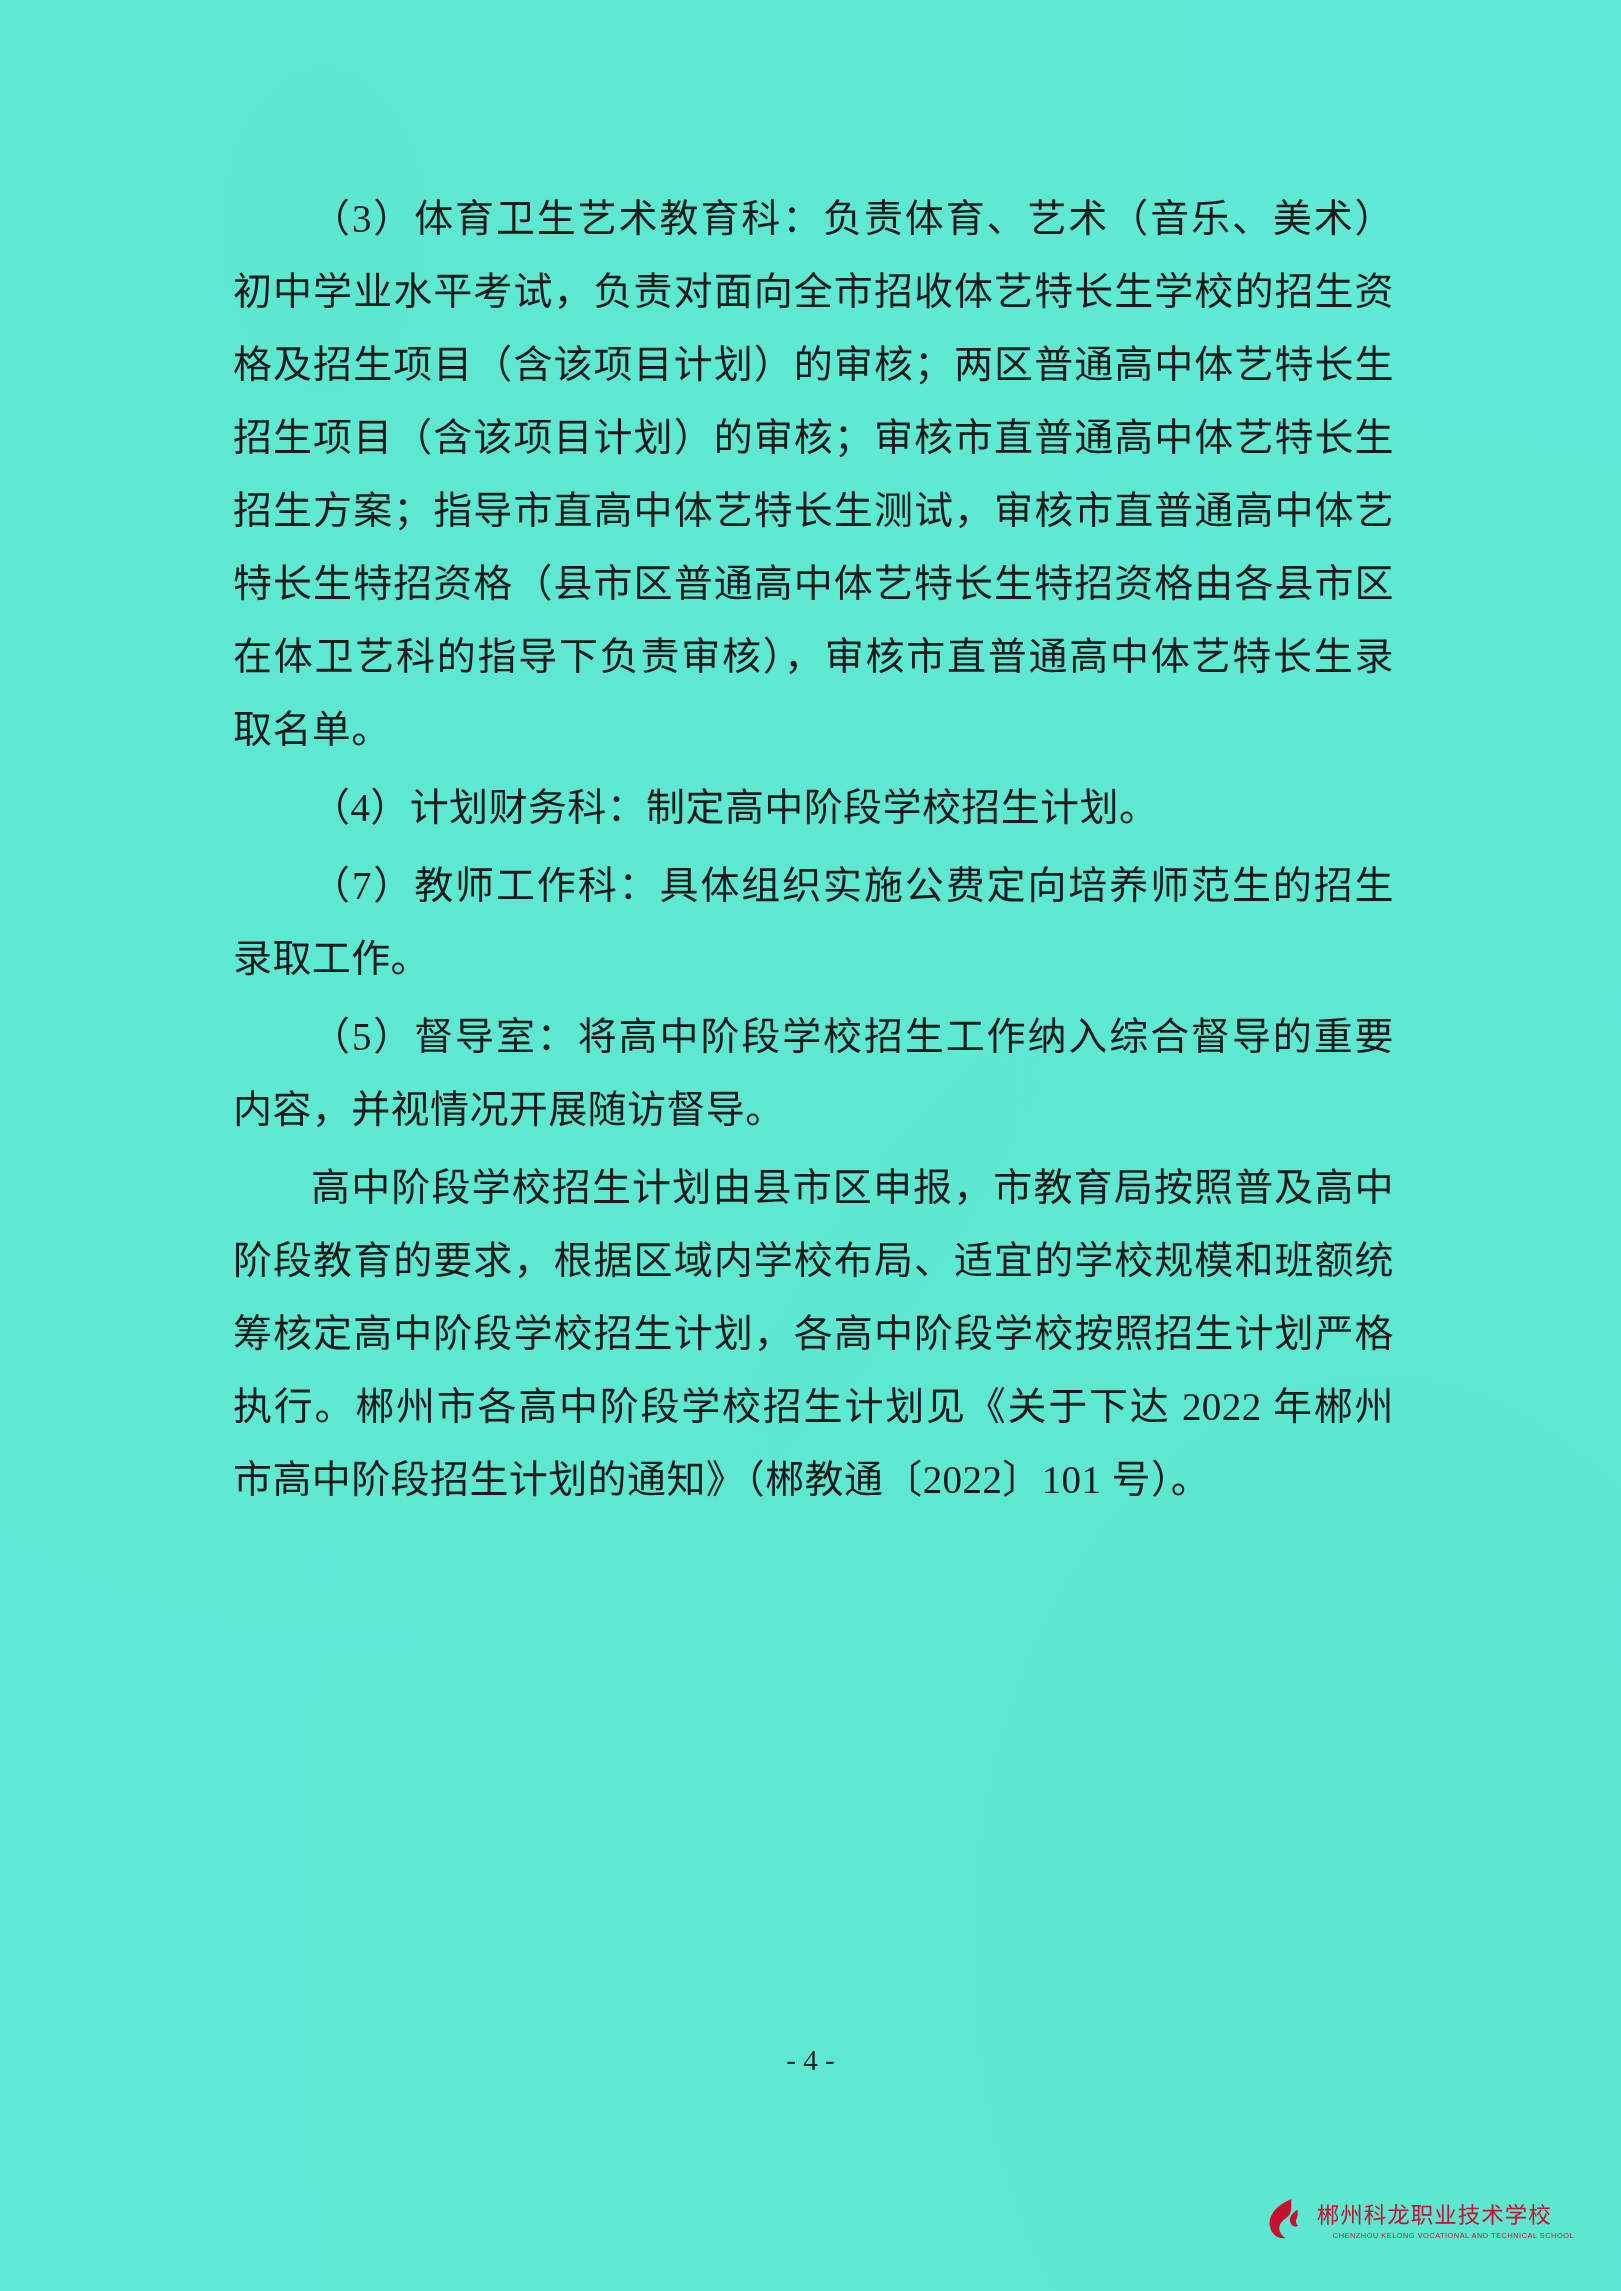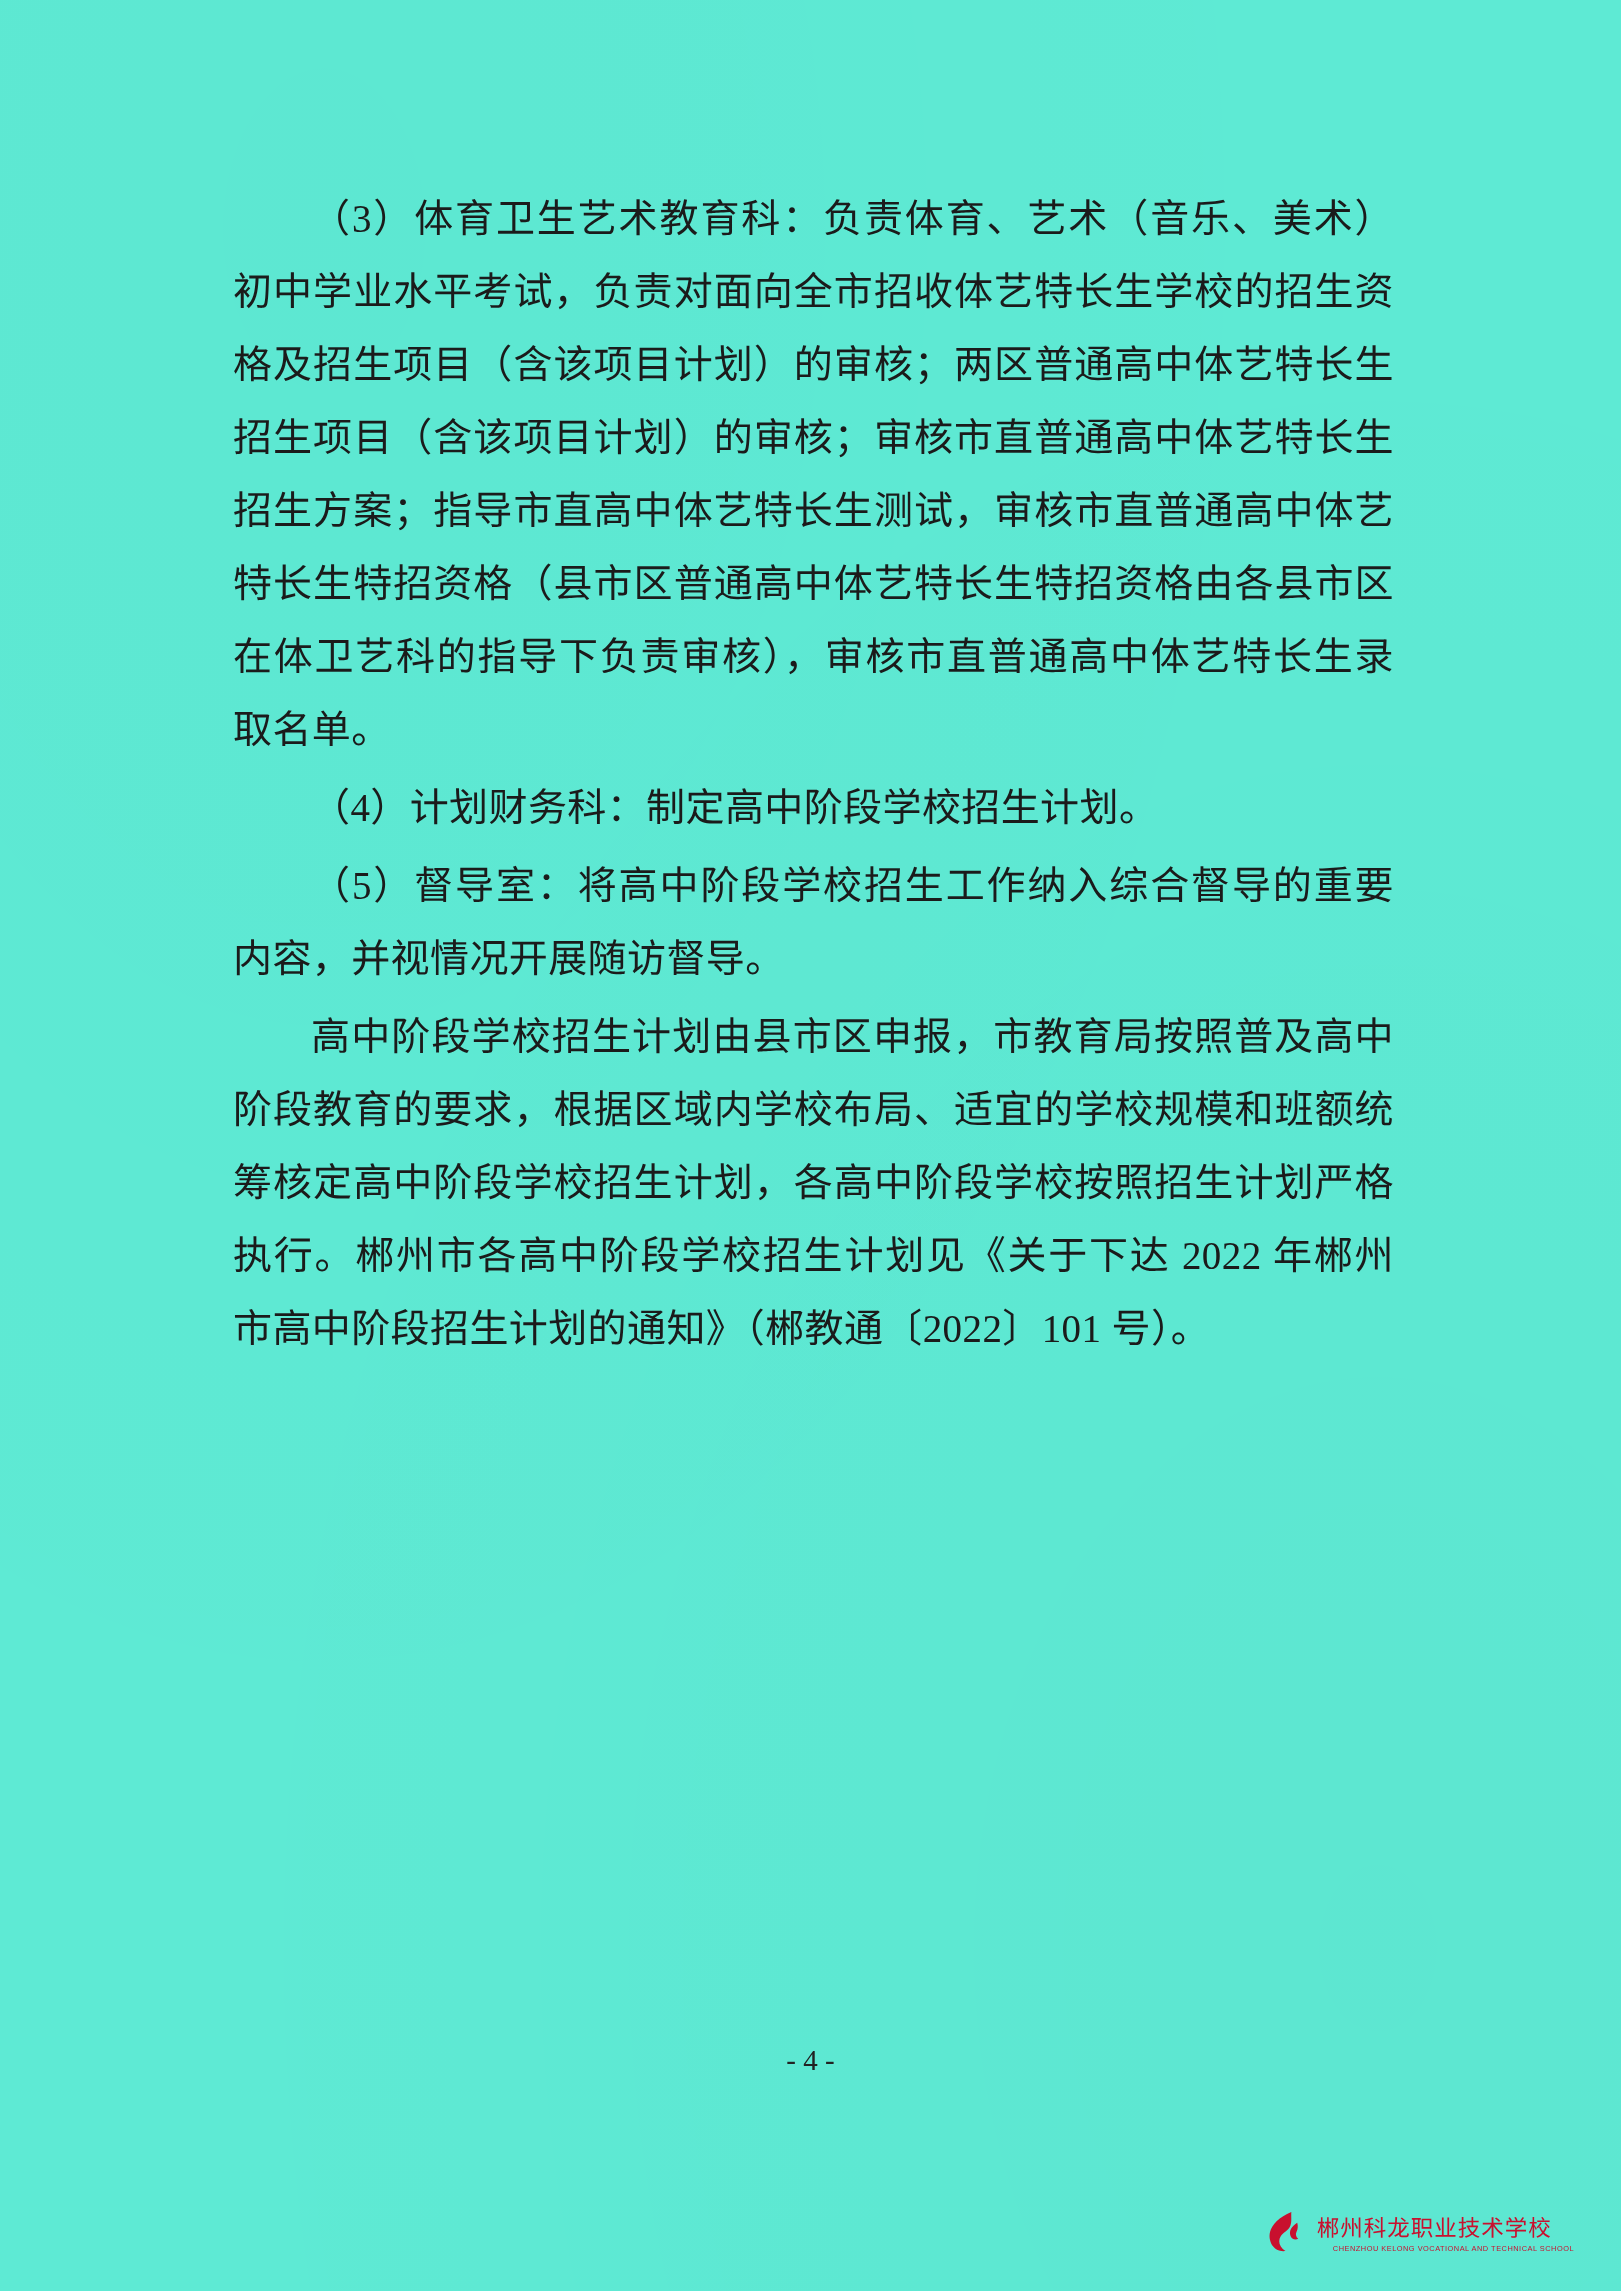--- a/index.html
+++ b/index.html
@@ -61,21 +61,21 @@
     top: 2044px;
     text-align: center;
     font-size: 29px;
     color: #222222;
     font-family: "Liberation Serif", "DejaVu Serif", serif;
   }
   
   .logo {
     position: absolute;
     right: 47px;
-    bottom: 38px;
+    bottom: 51px;
     display: flex;
     align-items: center;
     gap: 9.8px;
   }
   .logo-mark {
     position: relative;
     width: 45px;
     height: 45px;
   }
   .logo-mark svg { display: block; }
@@ -103,20 +103,21 @@
 </style>
 </head>
 <body>
 
 <div id="page">
 
   <div class="body-col">
 
     <p class="para indent">（3）体育卫生艺术教育科：负责体育、艺术（音乐、美术）初中学业水平考试，负责对面向全市招收体艺特长生学校的招生资格及招生项目（含该项目计划）的审核；两区普通高中体艺特长生招生项目（含该项目计划）的审核；审核市直普通高中体艺特长生招生方案；指导市直高中体艺特长生测试，审核市直普通高中体艺特长生特招资格（县市区普通高中体艺特长生特招资格由各县市区在体卫艺科的指导下负责审核），审核市直普通高中体艺特长生录取名单。</p>
     <p class="para indent">（4）计划财务科：制定高中阶段学校招生计划。</p>
+    <p class="para indent">（7）教师工作科：具体组织实施公费定向培养师范生的招生录取工作。</p>
     <p class="para indent">（5）督导室：将高中阶段学校招生工作纳入综合督导的重要内容，并视情况开展随访督导。</p>
 
 
     <p class="para indent">高中阶段学校招生计划由县市区申报，市教育局按照普及高中阶段教育的要求，根据区域内学校布局、适宜的学校规模和班额统筹核定高中阶段学校招生计划，各高中阶段学校按照招生计划严格执行。郴州市各高中阶段学校招生计划见《关于下达 2022 年郴州市高中阶段招生计划的通知》（郴教通〔2022〕101 号）。</p>
 
   </div>
 
   <div class="page-number">- 4 -</div>
 
   <div class="logo">

